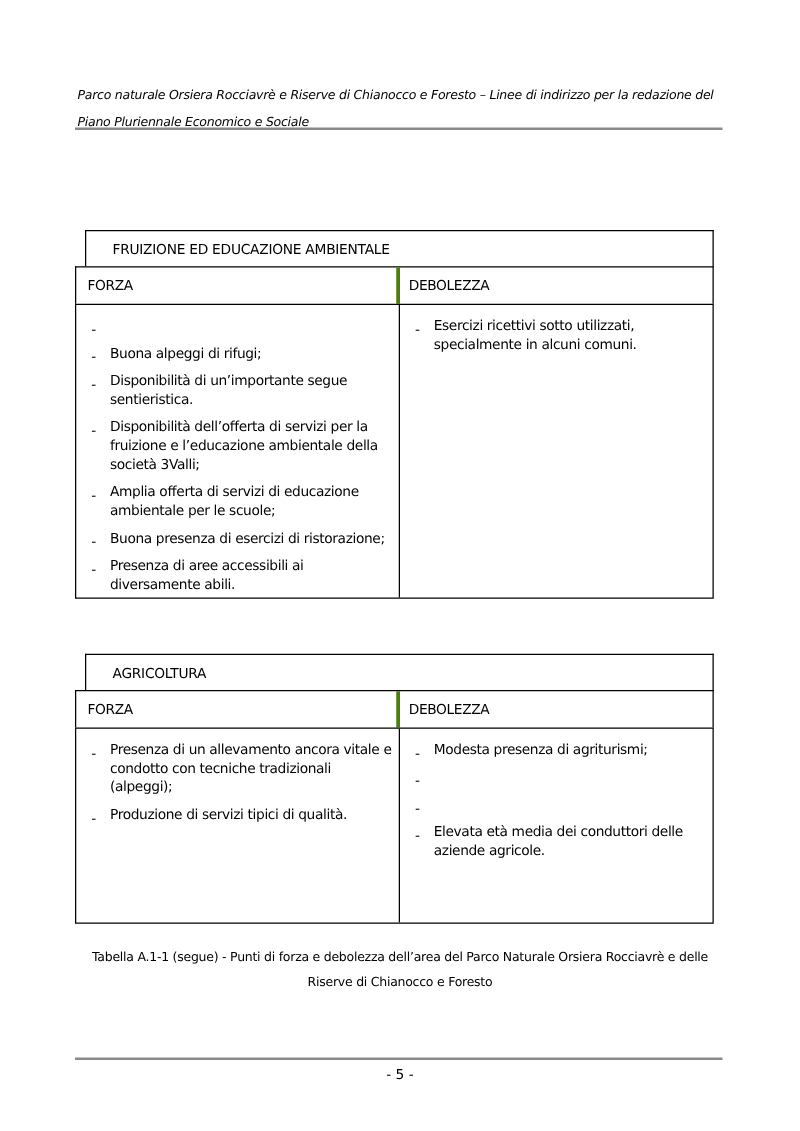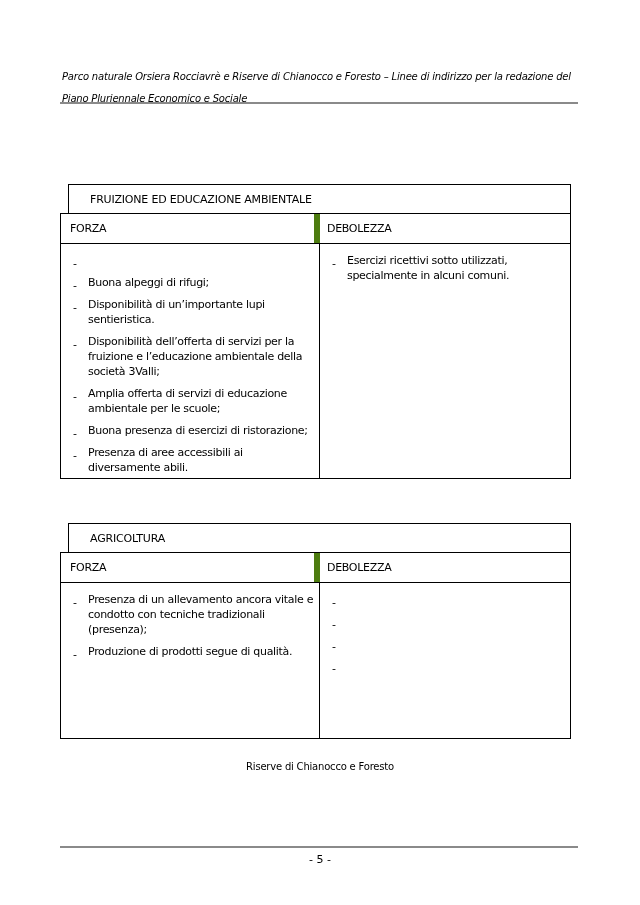--- a/index.html
+++ b/index.html
@@ -20,21 +20,21 @@
   .tbl1 { top:152px; height:295px;margin-top:32px; }
   .tbl2 { top:523px; height:216px; }
   .t-title {
     box-sizing:border-box; position:absolute; left:8px; right:0; top:0; height:29px;
     border:1px solid #000; border-bottom:0; padding:8px 0 0 21px; letter-spacing:-0.2px;
   }
   .t-head {
     box-sizing:border-box; position:absolute; left:0; right:0; top:29px; height:30px;
     display:flex; border:1px solid #000; border-bottom:0;
   }
-  .t-head .c1 { box-sizing:border-box; width:259px; border-right:6px solid #4d7c0f; padding:8px 0 0 9px; }
+  .t-head .c1 { box-sizing:border-box; width:259px; border-right:3px solid #4d7c0f; padding:8px 0 0 9px; }
   .t-head .c2 { box-sizing:border-box; flex:1; padding:8px 0 0 7px; }
   .t-body {
     box-sizing:border-box; position:absolute; left:0; right:0; top:59px; bottom:0;
     display:flex; border:1px solid #000;
   }
   .t-body .c1 { box-sizing:border-box; width:259px; border-right:1px solid #000; padding:9px 4px 0 0; overflow:hidden; }
   .t-body .c2 { box-sizing:border-box; flex:1; padding:9px 4px 0 0; overflow:hidden; }
   .li { display:flex; margin-bottom:7px; line-height:15px; }
   .li .marker { flex:none; width:15px; margin-left:12px; transform:translateY(3px); }
   .li .li-text { flex:1; }
@@ -75,21 +75,21 @@
               <span class="marker">-</span>
             </div>
 
             <div class="li">
               <span class="marker">-</span>
               <span class="li-text">Buona alpeggi di rifugi;</span>
             </div>
 
             <div class="li">
               <span class="marker">-</span>
-              <span class="li-text">Disponibilità di un’importante lupi sentieristica.</span>
+              <span class="li-text">Disponibilità di un’importante segue sentieristica.</span>
             </div>
 
             <div class="li">
               <span class="marker">-</span>
               <span class="li-text">Disponibilità dell’offerta di servizi per la fruizione e l’educazione ambientale della società 3Valli;</span>
             </div>
 
             <div class="li">
               <span class="marker">-</span>
               <span class="li-text">Amplia offerta di servizi di educazione ambientale per le scuole;</span>
@@ -123,52 +123,55 @@
     <div class="t-head">
       <div class="c1">FORZA</div>
       <div class="c2">DEBOLEZZA</div>
     </div>
     <div class="t-body">
       <div class="c1">
         <div>
 
             <div class="li">
               <span class="marker">-</span>
-              <span class="li-text">Presenza di un allevamento ancora vitale e condotto con tecniche tradizionali (presenza);</span>
+              <span class="li-text">Presenza di un allevamento ancora vitale e condotto con tecniche tradizionali (alpeggi);</span>
             </div>
 
             <div class="li">
               <span class="marker">-</span>
-              <span class="li-text">Produzione di prodotti segue di qualità.</span>
+              <span class="li-text">Produzione di servizi tipici di qualità.</span>
             </div>
           </div>
       </div>
       <div class="c2">
         <div>
 
             <div class="li">
               <span class="marker">-</span>
+              <span class="li-text">Modesta presenza di agriturismi;</span>
             </div>
 
             <div class="li">
               <span class="marker">-</span>
             </div>
 
             <div class="li">
               <span class="marker">-</span>
             </div>
 
             <div class="li">
               <span class="marker">-</span>
+              <span class="li-text">Elevata età media dei conduttori delle aziende agricole.</span>
             </div>
           </div>
       </div>
     </div>
   </div>
 
   <div class="caption">
+    <div>Tabella A.1-1 (segue) - Punti di forza e debolezza dell’area del Parco Naturale Orsiera Rocciavrè e delle</div>
     <div>Riserve di Chianocco e Foresto</div>
   </div>
 
   <div class="ftr-rule"></div>
   <div class="pageno">- 5 -</div>
 
 </div>
 
 </body></html>

